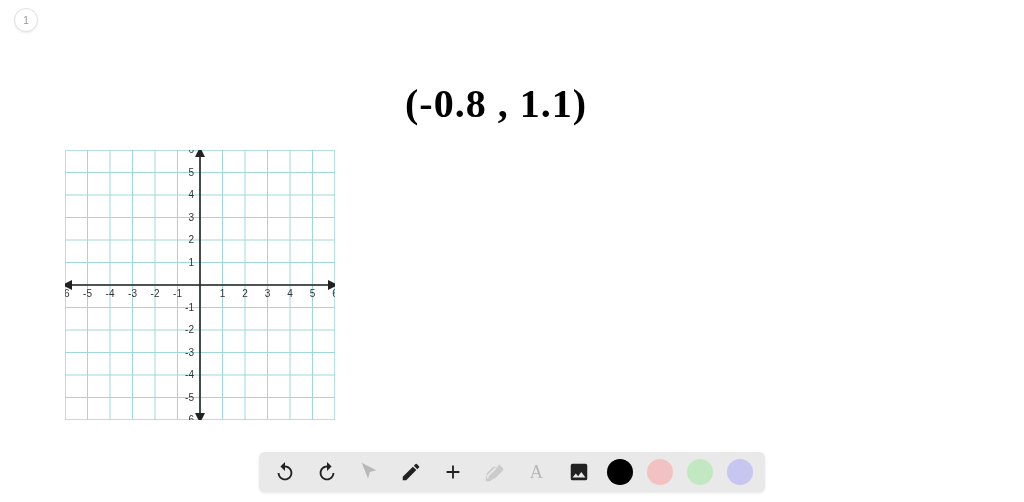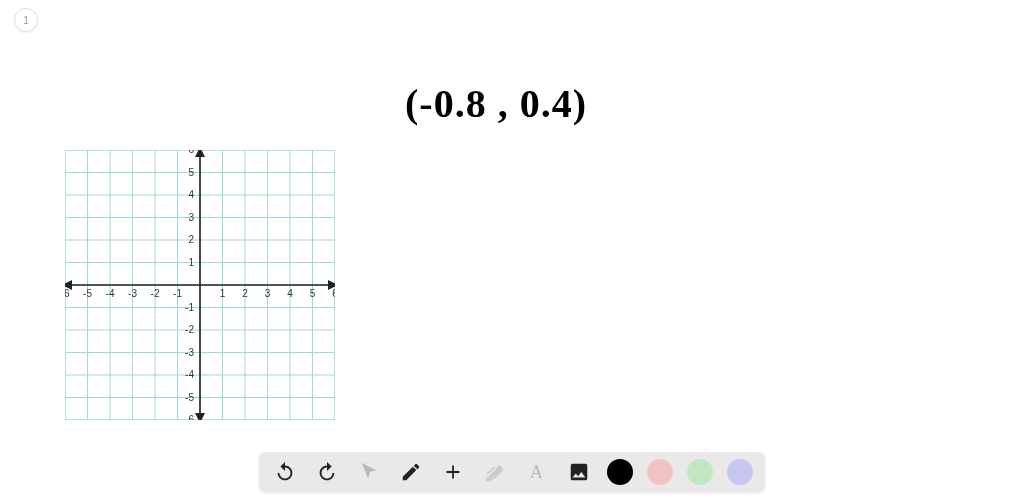--- a/index.html
+++ b/index.html
@@ -81,21 +81,21 @@
       cursor: pointer;
     }
   </style>
 </head>
 <body>
 
 <div class="page-badge">
   <span>1</span>
 </div>
 
-<div class="handwritten">(-0.8 , 0.4)</div>
+<div class="handwritten">(-0.8 , 1.1)</div>
 
 <div class="grid-canvas">
   <svg width="270" height="270" viewBox="0 0 270 270">
       <line x1="0" y1="0" x2="0" y2="270" stroke="#9fd8d8" stroke-width="1"></line>
       <line x1="22.5" y1="0" x2="22.5" y2="270" stroke="#9fd8d8" stroke-width="1"></line>
       <line x1="45" y1="0" x2="45" y2="270" stroke="#9fd8d8" stroke-width="1"></line>
       <line x1="67.5" y1="0" x2="67.5" y2="270" stroke="#9fd8d8" stroke-width="1"></line>
       <line x1="90" y1="0" x2="90" y2="270" stroke="#9fd8d8" stroke-width="1"></line>
       <line x1="112.5" y1="0" x2="112.5" y2="270" stroke="#9fd8d8" stroke-width="1"></line>
       <line x1="135" y1="0" x2="135" y2="270" stroke="#9fd8d8" stroke-width="1"></line>

